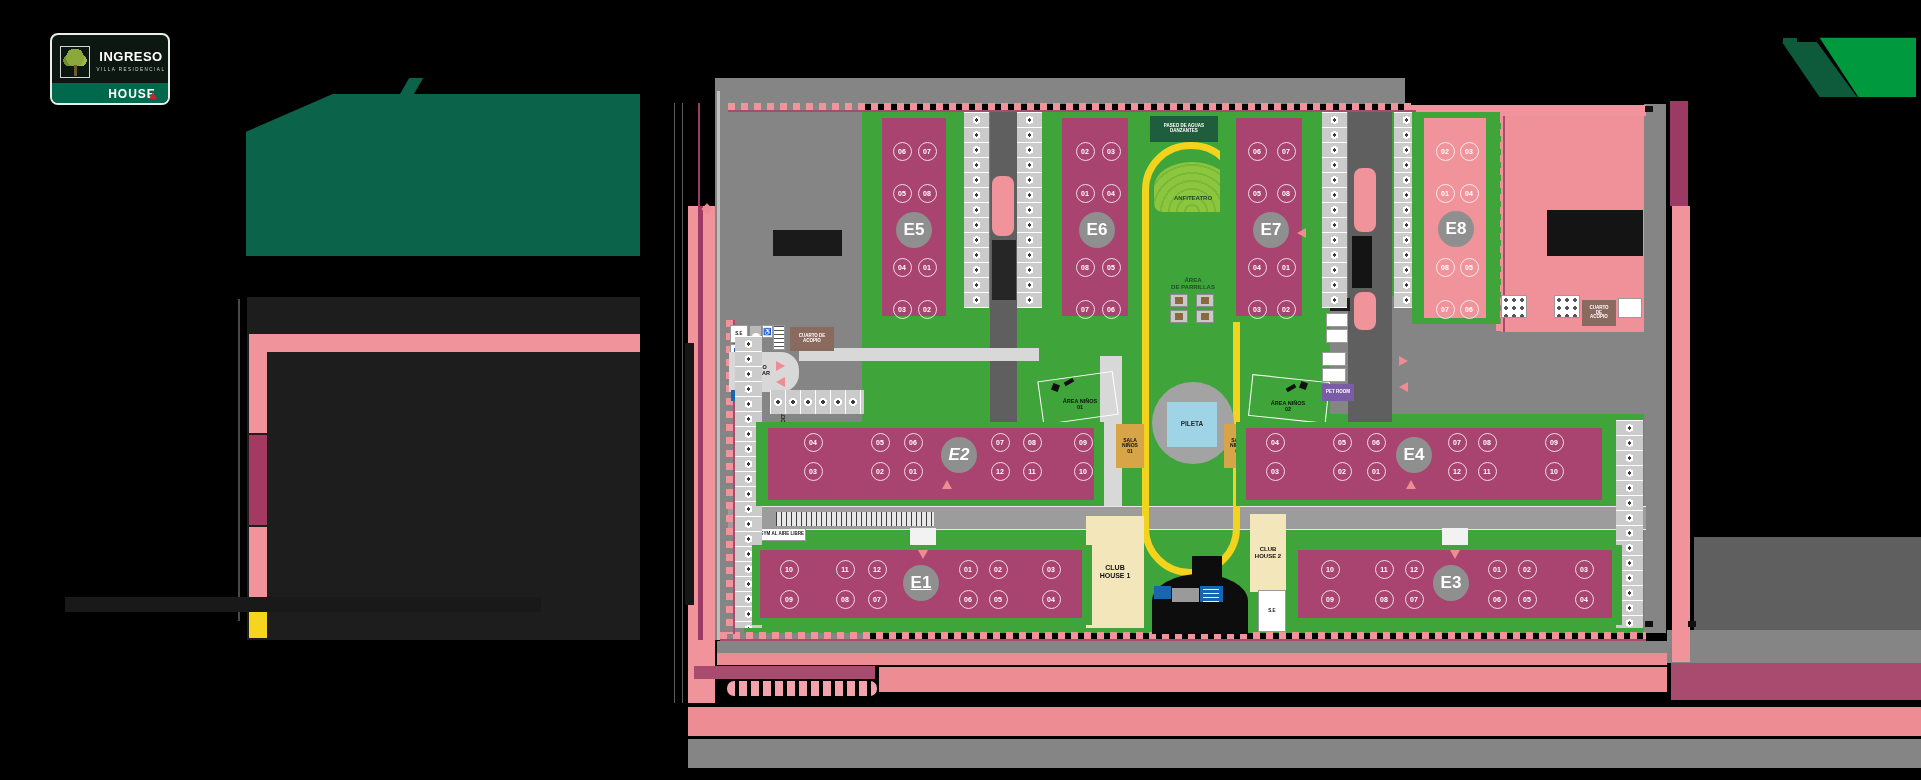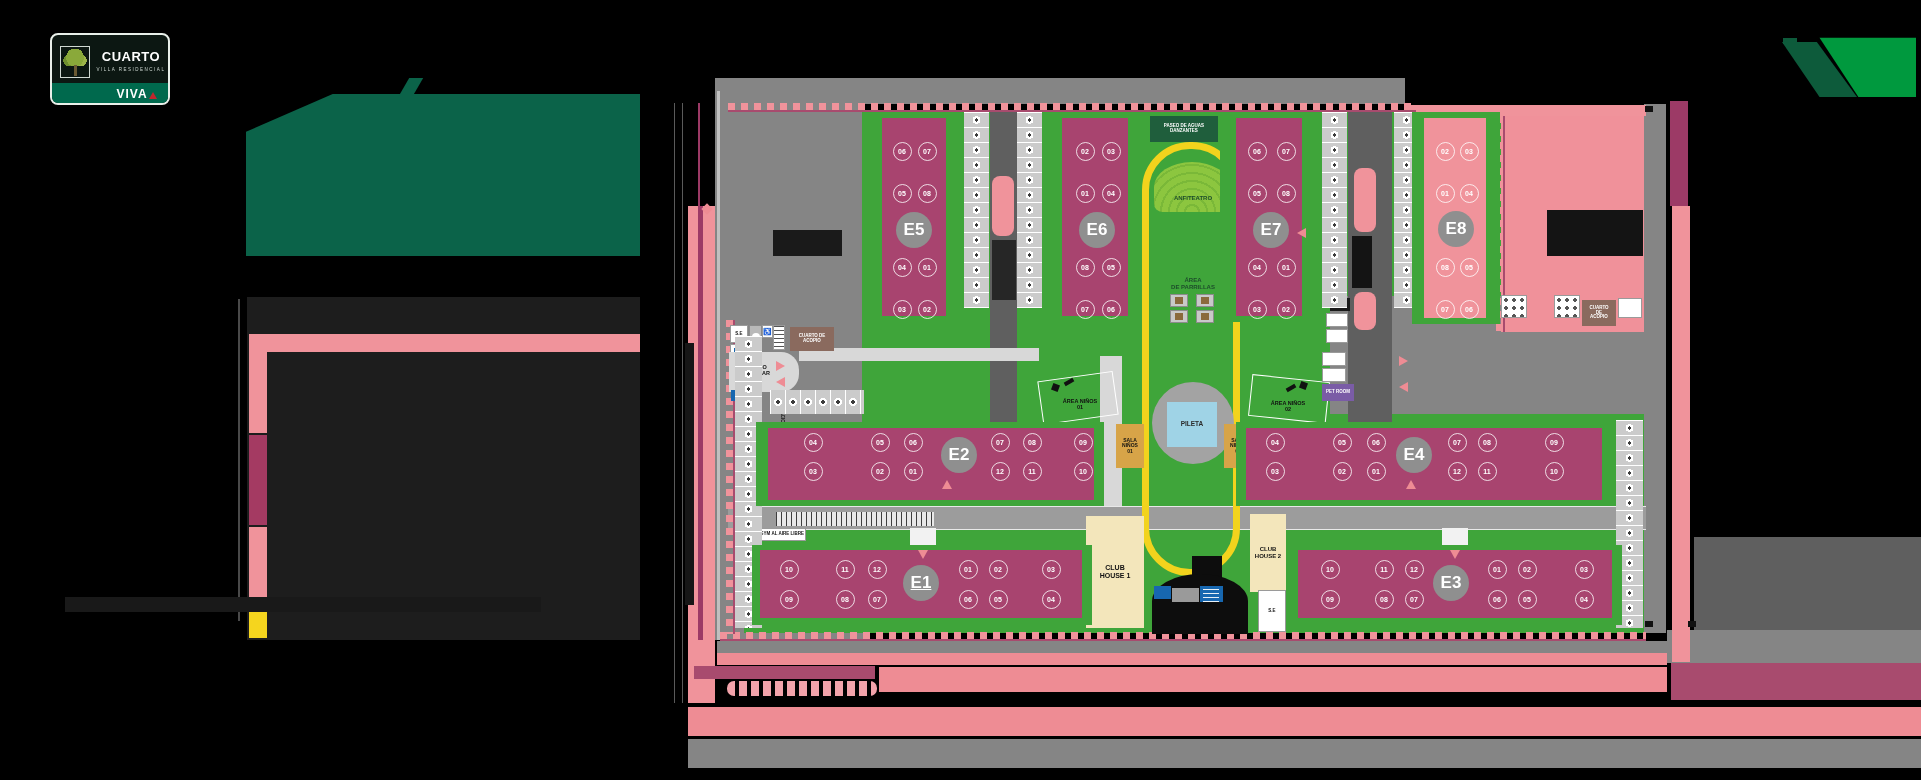--- a/index.html
+++ b/index.html
@@ -54,24 +54,24 @@
 <div id="canvas">
 
   <div class="px" style="left:50px;top:33px;width:120px;height:72px;background:#0c1712;border:2px solid #e8efe9;border-radius:8px;overflow:hidden;">
     <div class="px" style="left:8px;top:11px;width:30px;height:32px;border:1px solid #cfd8d2;background:
          radial-gradient(circle at 50% 35%, #8aa93a 0 9px, rgba(0,0,0,0) 9px),
          radial-gradient(circle at 30% 45%, #6f8f2f 0 6px, rgba(0,0,0,0) 6px),
          radial-gradient(circle at 70% 45%, #9db54a 0 6px, rgba(0,0,0,0) 6px),
          linear-gradient(#0c1712 62%, #0c1712 62%);">
       <div class="px" style="left:13px;top:18px;width:3px;height:11px;background:#6b5a33;"></div>
     </div>
-    <div class="px txt" style="left:42px;top:14px;width:74px;height:16px;color:#fff;font-size:13px;font-weight:bold;letter-spacing:.5px;">CUARTO</div>
+    <div class="px txt" style="left:42px;top:14px;width:74px;height:16px;color:#fff;font-size:13px;font-weight:bold;letter-spacing:.5px;">INGRESO</div>
     <div class="px txt" style="left:42px;top:32px;width:74px;height:7px;color:#cfd8d2;font-size:4.5px;letter-spacing:1.5px;">VILLA RESIDENCIAL</div>
     <div class="px" style="left:0;top:48px;width:120px;height:24px;background:#00694d;">
-      <div class="px txt" style="left:54px;top:4px;width:52px;height:16px;color:#fff;font-size:12px;font-weight:bold;letter-spacing:1px;">VIVA</div>
+      <div class="px txt" style="left:54px;top:4px;width:52px;height:16px;color:#fff;font-size:12px;font-weight:bold;letter-spacing:1px;">HOUSE</div>
       <div class="px" style="left:97px;top:9px;width:0;height:0;border-left:4px solid transparent;border-right:4px solid transparent;border-bottom:7px solid #c0272d;"></div>
     </div>
   </div>
 
   <div class="px" style="left:246px;top:76px;width:394px;height:180px;background:#0b6349;
               clip-path:polygon(0 31%,22% 10%,100% 10%,100% 100%,0 100%);"></div>
   <div class="px" style="left:404px;top:78px;width:14px;height:18px;background:#0b6349;transform:skewX(-30deg);"></div>
 
   <div class="px" style="left:247px;top:297px;width:393px;height:343px;background:#1d1d1d;"></div>
   <div class="px" style="left:238px;top:299px;width:2px;height:322px;background:#4a4a4a;"></div>
@@ -301,21 +301,21 @@
       <div class="unit" style="left:908px;top:441px;">06</div>
       <div class="unit" style="left:995px;top:441px;">07</div>
       <div class="unit" style="left:1027px;top:441px;">08</div>
       <div class="unit" style="left:1078px;top:441px;">09</div>
       <div class="unit" style="left:808px;top:470px;">03</div>
       <div class="unit" style="left:875px;top:470px;">02</div>
       <div class="unit" style="left:908px;top:470px;">01</div>
       <div class="unit" style="left:995px;top:470px;">12</div>
       <div class="unit" style="left:1027px;top:470px;">11</div>
       <div class="unit" style="left:1078px;top:470px;">10</div>
-      <div class="elabel" style="left:955px;top:455px;">E2</div>
+      <div class="elabel" style="left:955px;top:455px;font-style:italic;">E2</div>
       <div class="px bzone" style="left:1232px;top:422px;width:378px;height:84px;"></div>
       <div class="px slab" style="left:1242px;top:428px;width:356px;height:72px;"></div>
       <div class="unit" style="left:1270px;top:441px;">04</div>
       <div class="unit" style="left:1337px;top:441px;">05</div>
       <div class="unit" style="left:1371px;top:441px;">06</div>
       <div class="unit" style="left:1452px;top:441px;">07</div>
       <div class="unit" style="left:1482px;top:441px;">08</div>
       <div class="unit" style="left:1549px;top:441px;">09</div>
       <div class="unit" style="left:1270px;top:470px;">03</div>
       <div class="unit" style="left:1337px;top:470px;">02</div>

